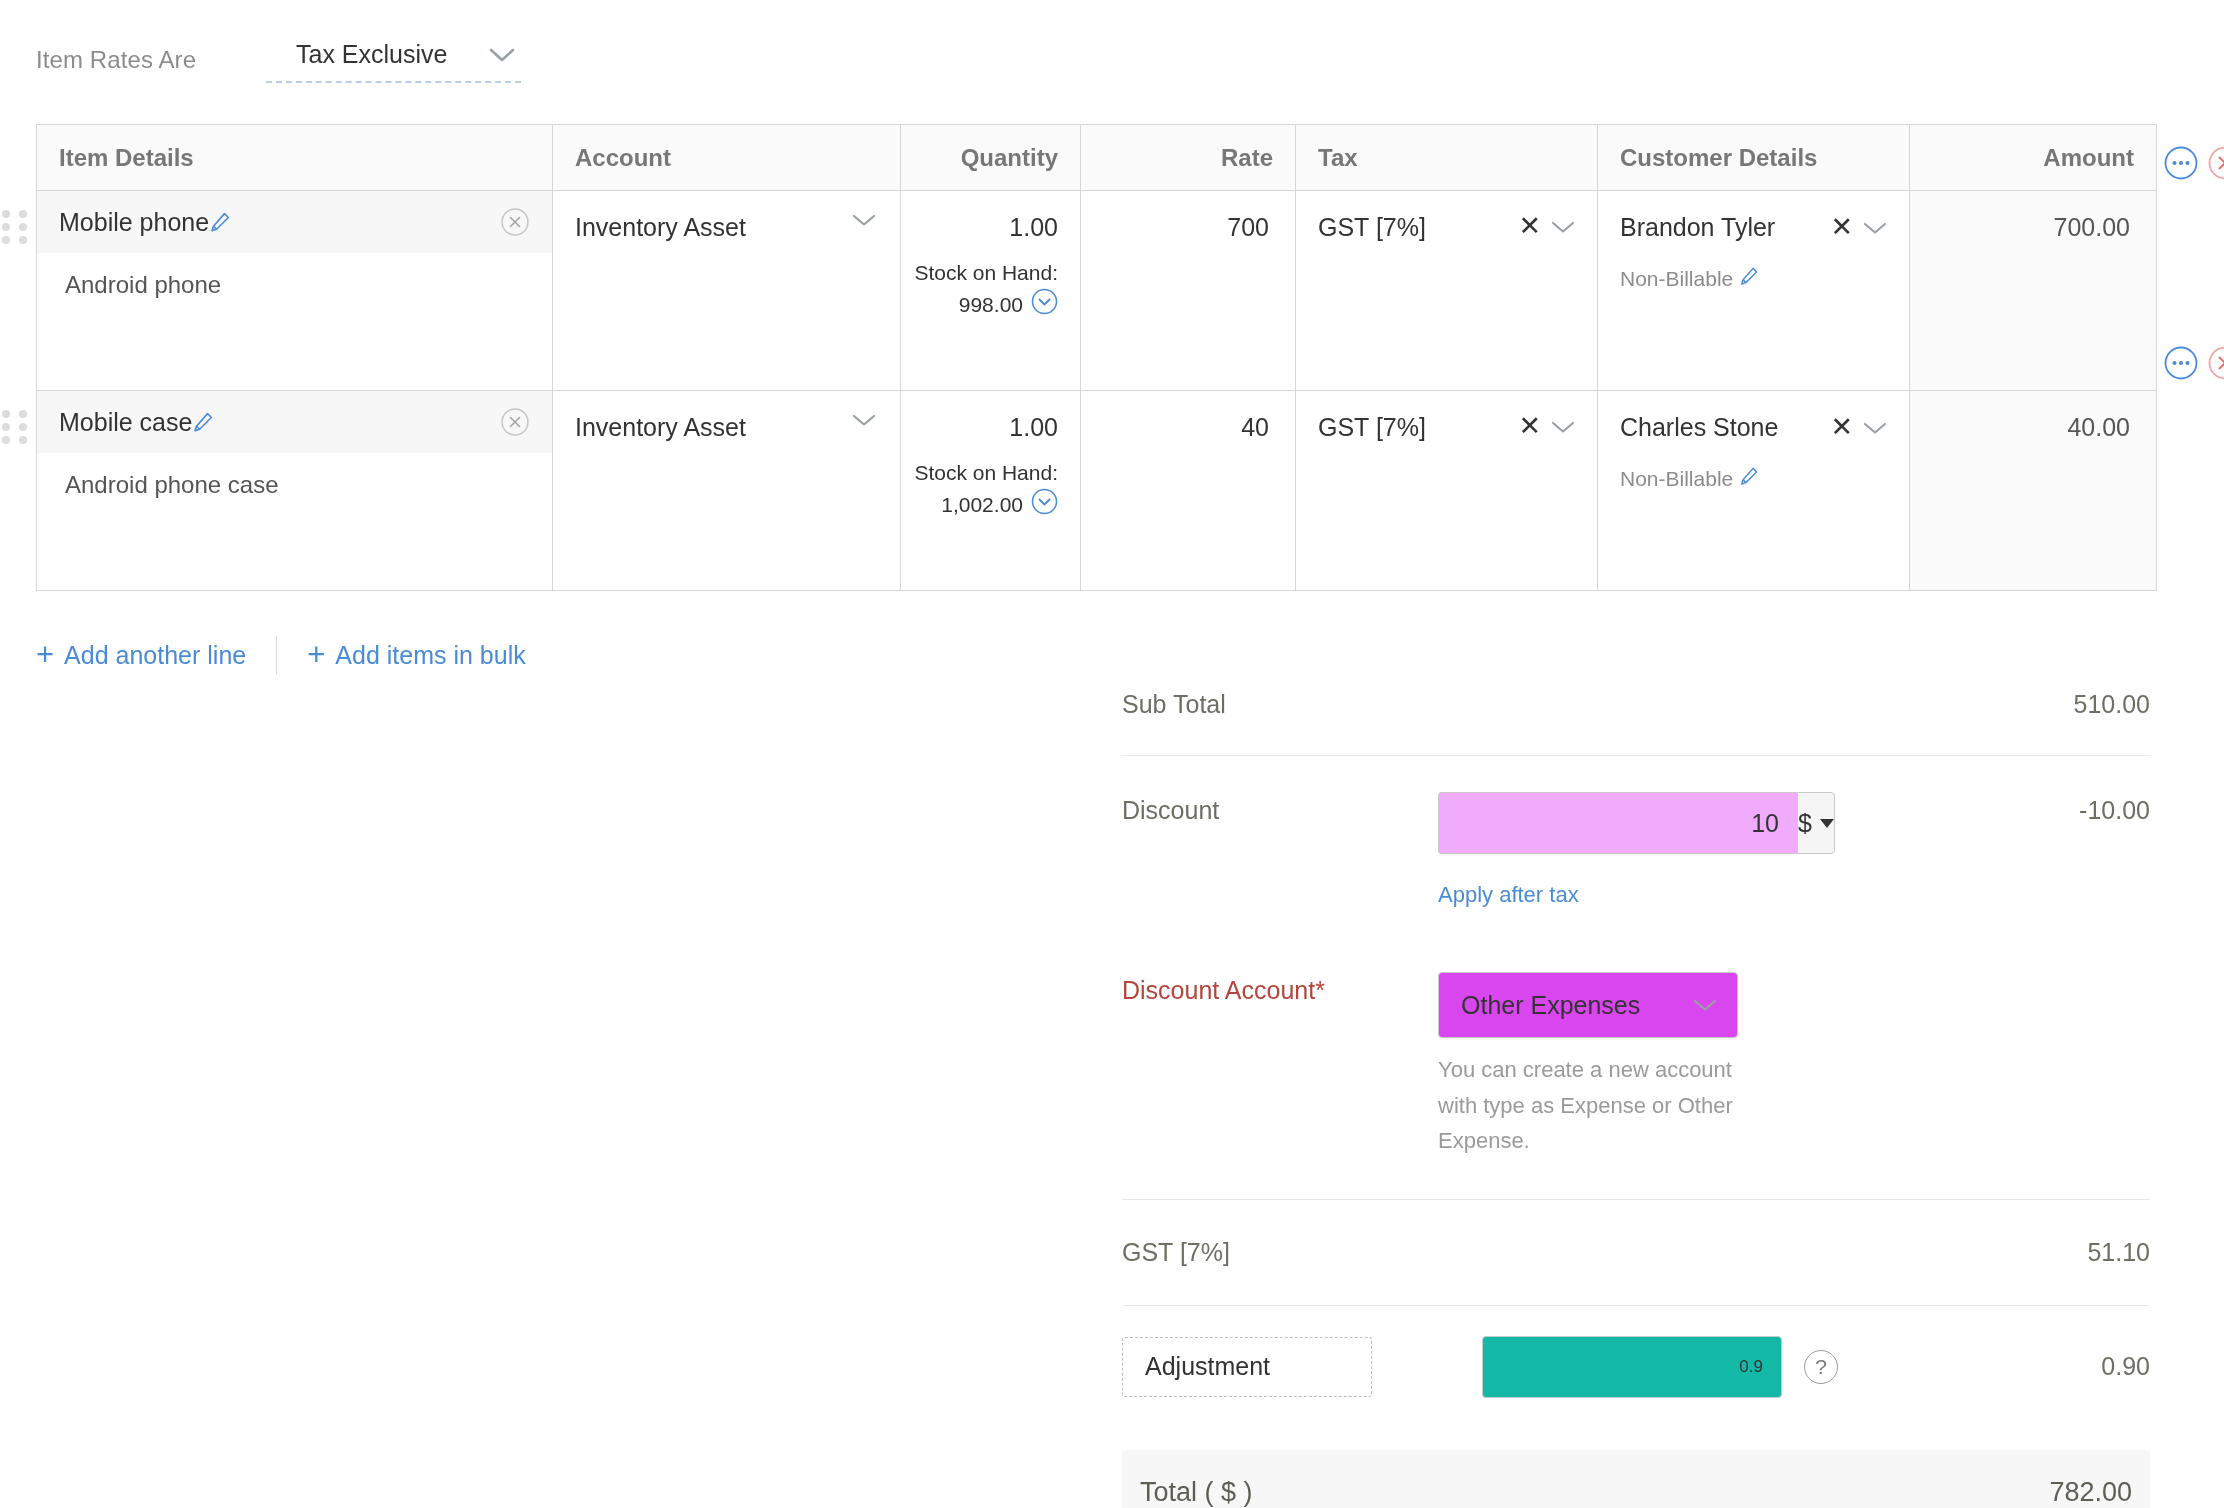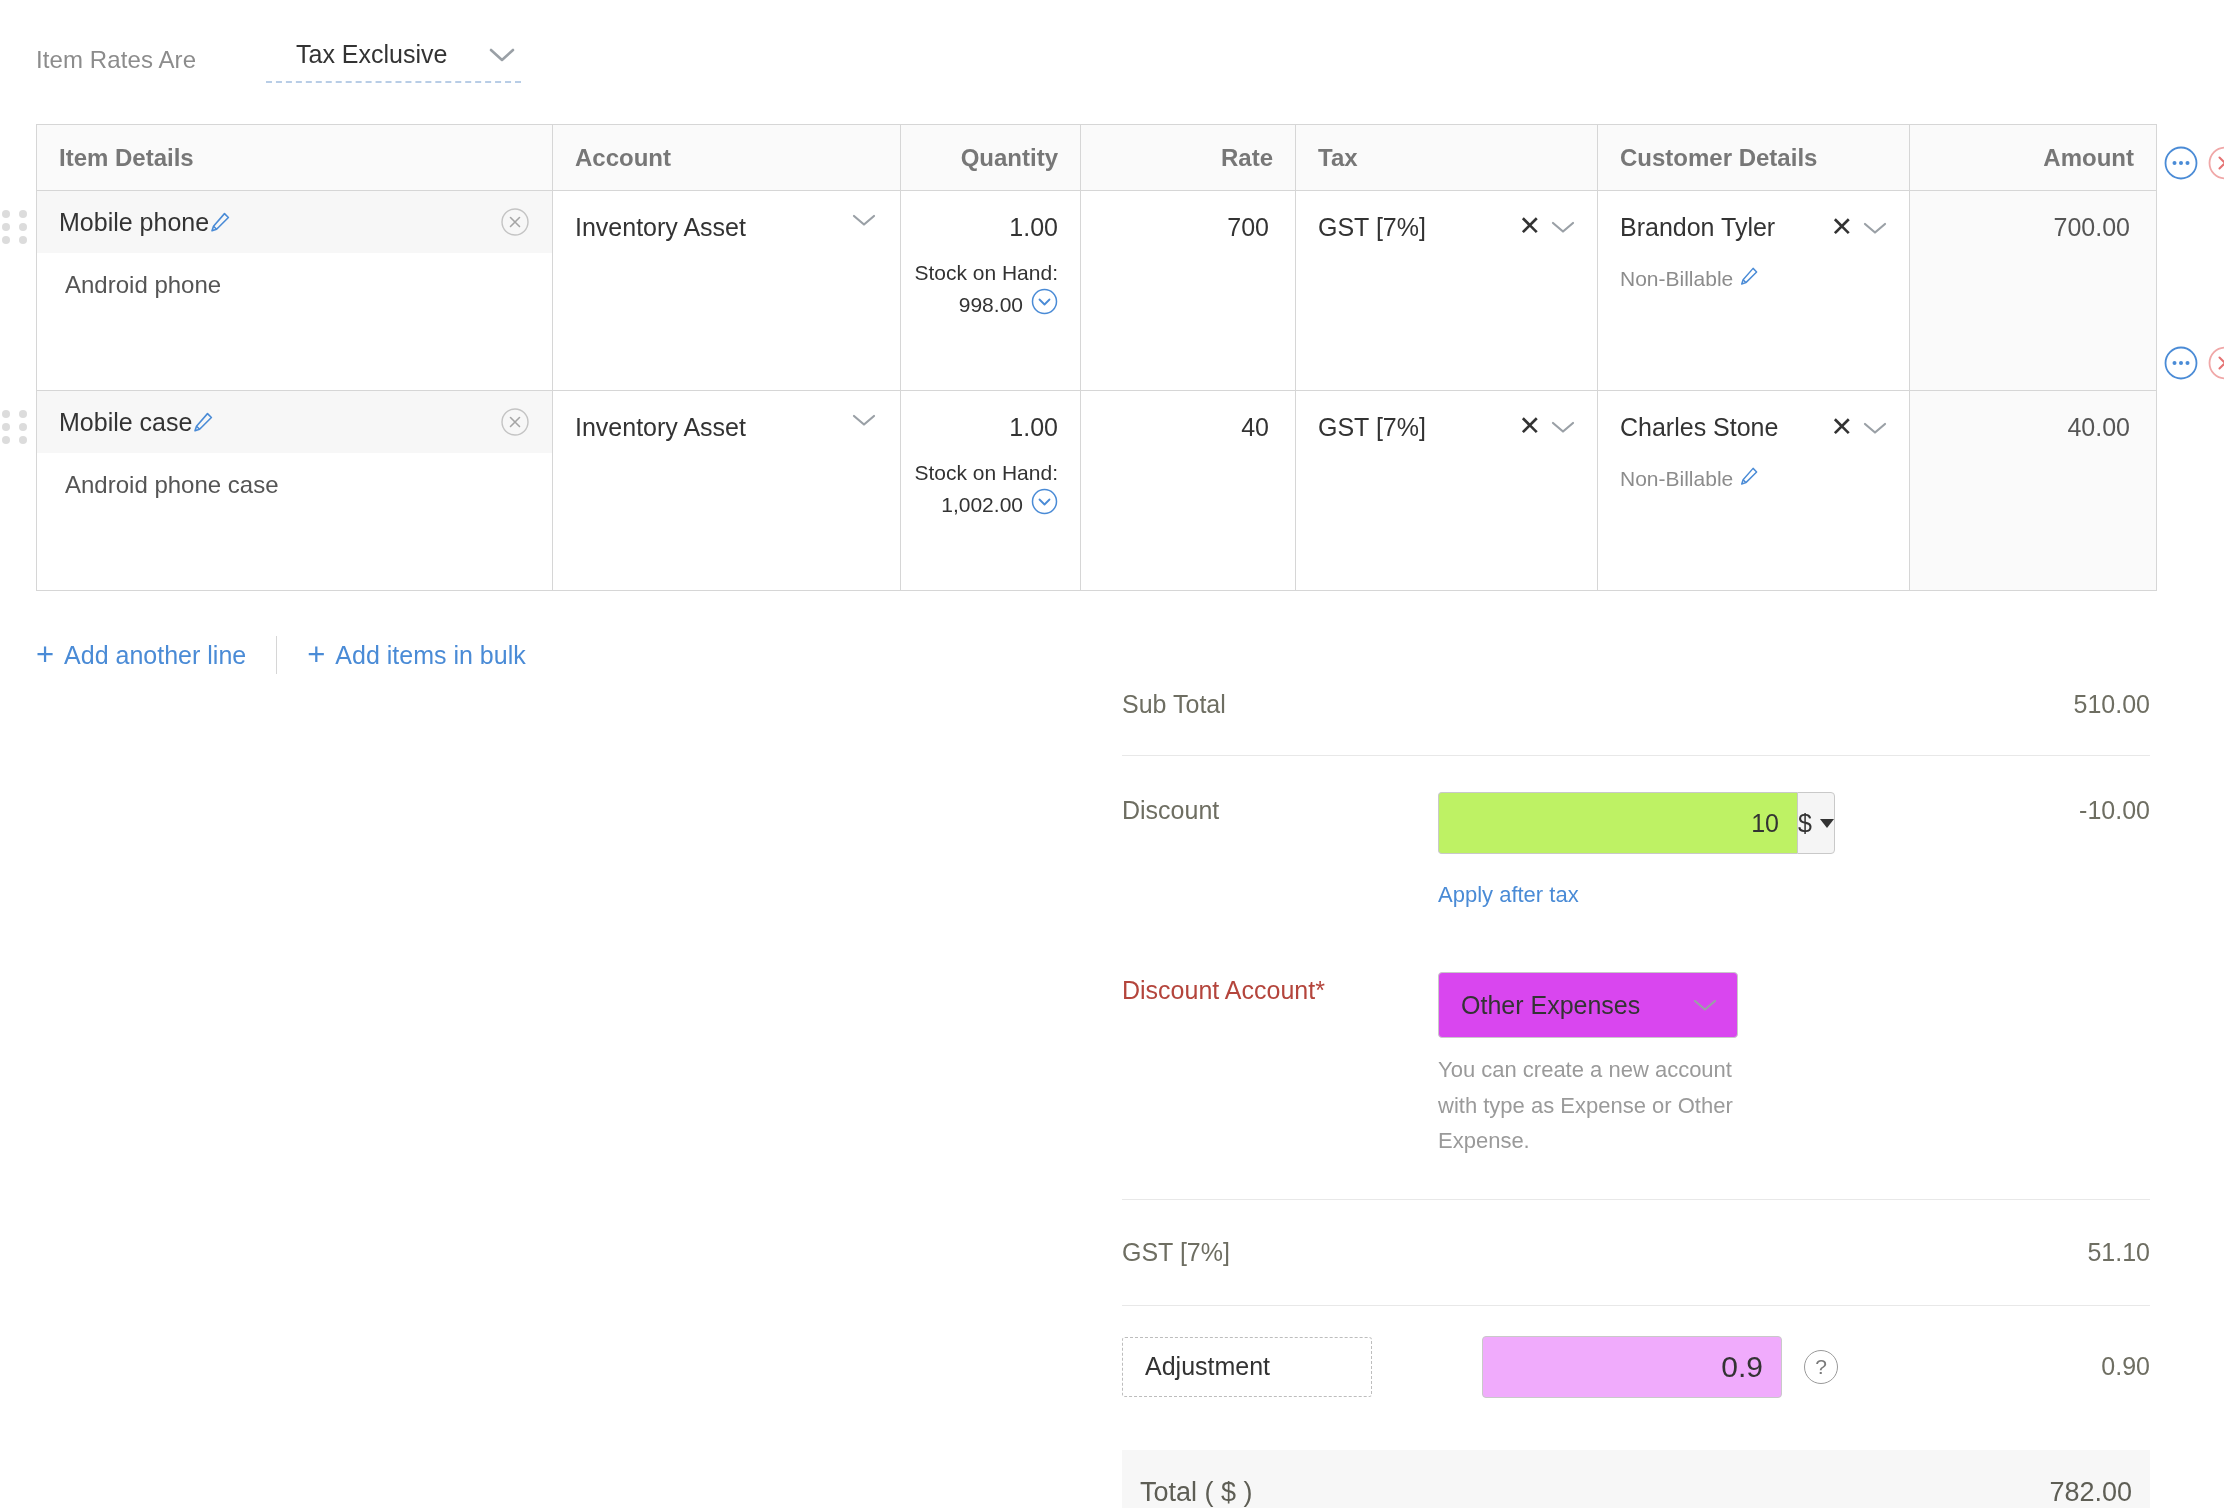--- a/index.html
+++ b/index.html
@@ -136,21 +136,21 @@
   .tval { width: 250px; text-align: right; font-size: 25px; color: #6e6e62; padding-top: 4px; }
   .hr { height: 1px; background: #e8e8e8; width: 100%; }
 
   .sect-subtotal { padding: 30px 0 36px 0; }
   .sect-discount { padding: 36px 0 40px 0; }
   .sect-gst { padding: 34px 0 38px 0; }
   .sect-adj { padding: 30px 0 34px 0; }
 
   .disc-input-group { display: flex; align-items: stretch; width: 312px; height: 62px; }
   .disc-input {
-    flex: 1; border: 1px solid #c9c9c9; border-right: none; background: #bef264;
+    flex: 1; border: 1px solid #c9c9c9; border-right: none; background: #f0abfc;
     border-radius: 4px 0 0 4px;
     font-size: 25px; color: #333; text-align: right;
     padding: 0 18px; outline: none; font-family: inherit;
   }
   .disc-unit {
     width: 90px; border: 1px solid #c9c9c9; background: #f5f5f5;
     border-radius: 0 4px 4px 0;
     display: flex; align-items: center; justify-content: center; gap: 8px;
     font-size: 25px; color: #333; cursor: pointer;
   }
@@ -165,21 +165,21 @@
   }
   .acct-hint { font-size: 22px; color: #9a9a9a; line-height: 1.62; margin-top: 14px; width: 300px; }
 
   .adj-label-box {
     width: 250px; height: 60px; border: 1px dashed #bdbdbd; border-radius: 3px;
     display: flex; align-items: center; padding: 0 22px; font-size: 25px; color: #333;
     cursor: text;
   }
   .adj-input {
     width: 300px; height: 62px; border: 1px solid #c9c9c9; border-radius: 4px;
-    background: #f0abfc; font-size: 30px; color: #333; text-align: right;
+    background: #14b8a6; font-size: 17px; color: #333; text-align: right;
     padding: 0 18px; outline: none; font-family: inherit;
   }
   .q-icon { width: 34px; height: 34px; border-radius: 50%; border: 1.6px solid #9a9a9a;
             display: flex; align-items: center; justify-content: center;
             font-size: 21px; color: #7a7a7a; cursor: pointer; }
 
   .total-bar {
     background: #f7f7f7; height: 86px; display: flex; align-items: center;
     padding: 0 0 0 0; margin-top: 18px;
   }

